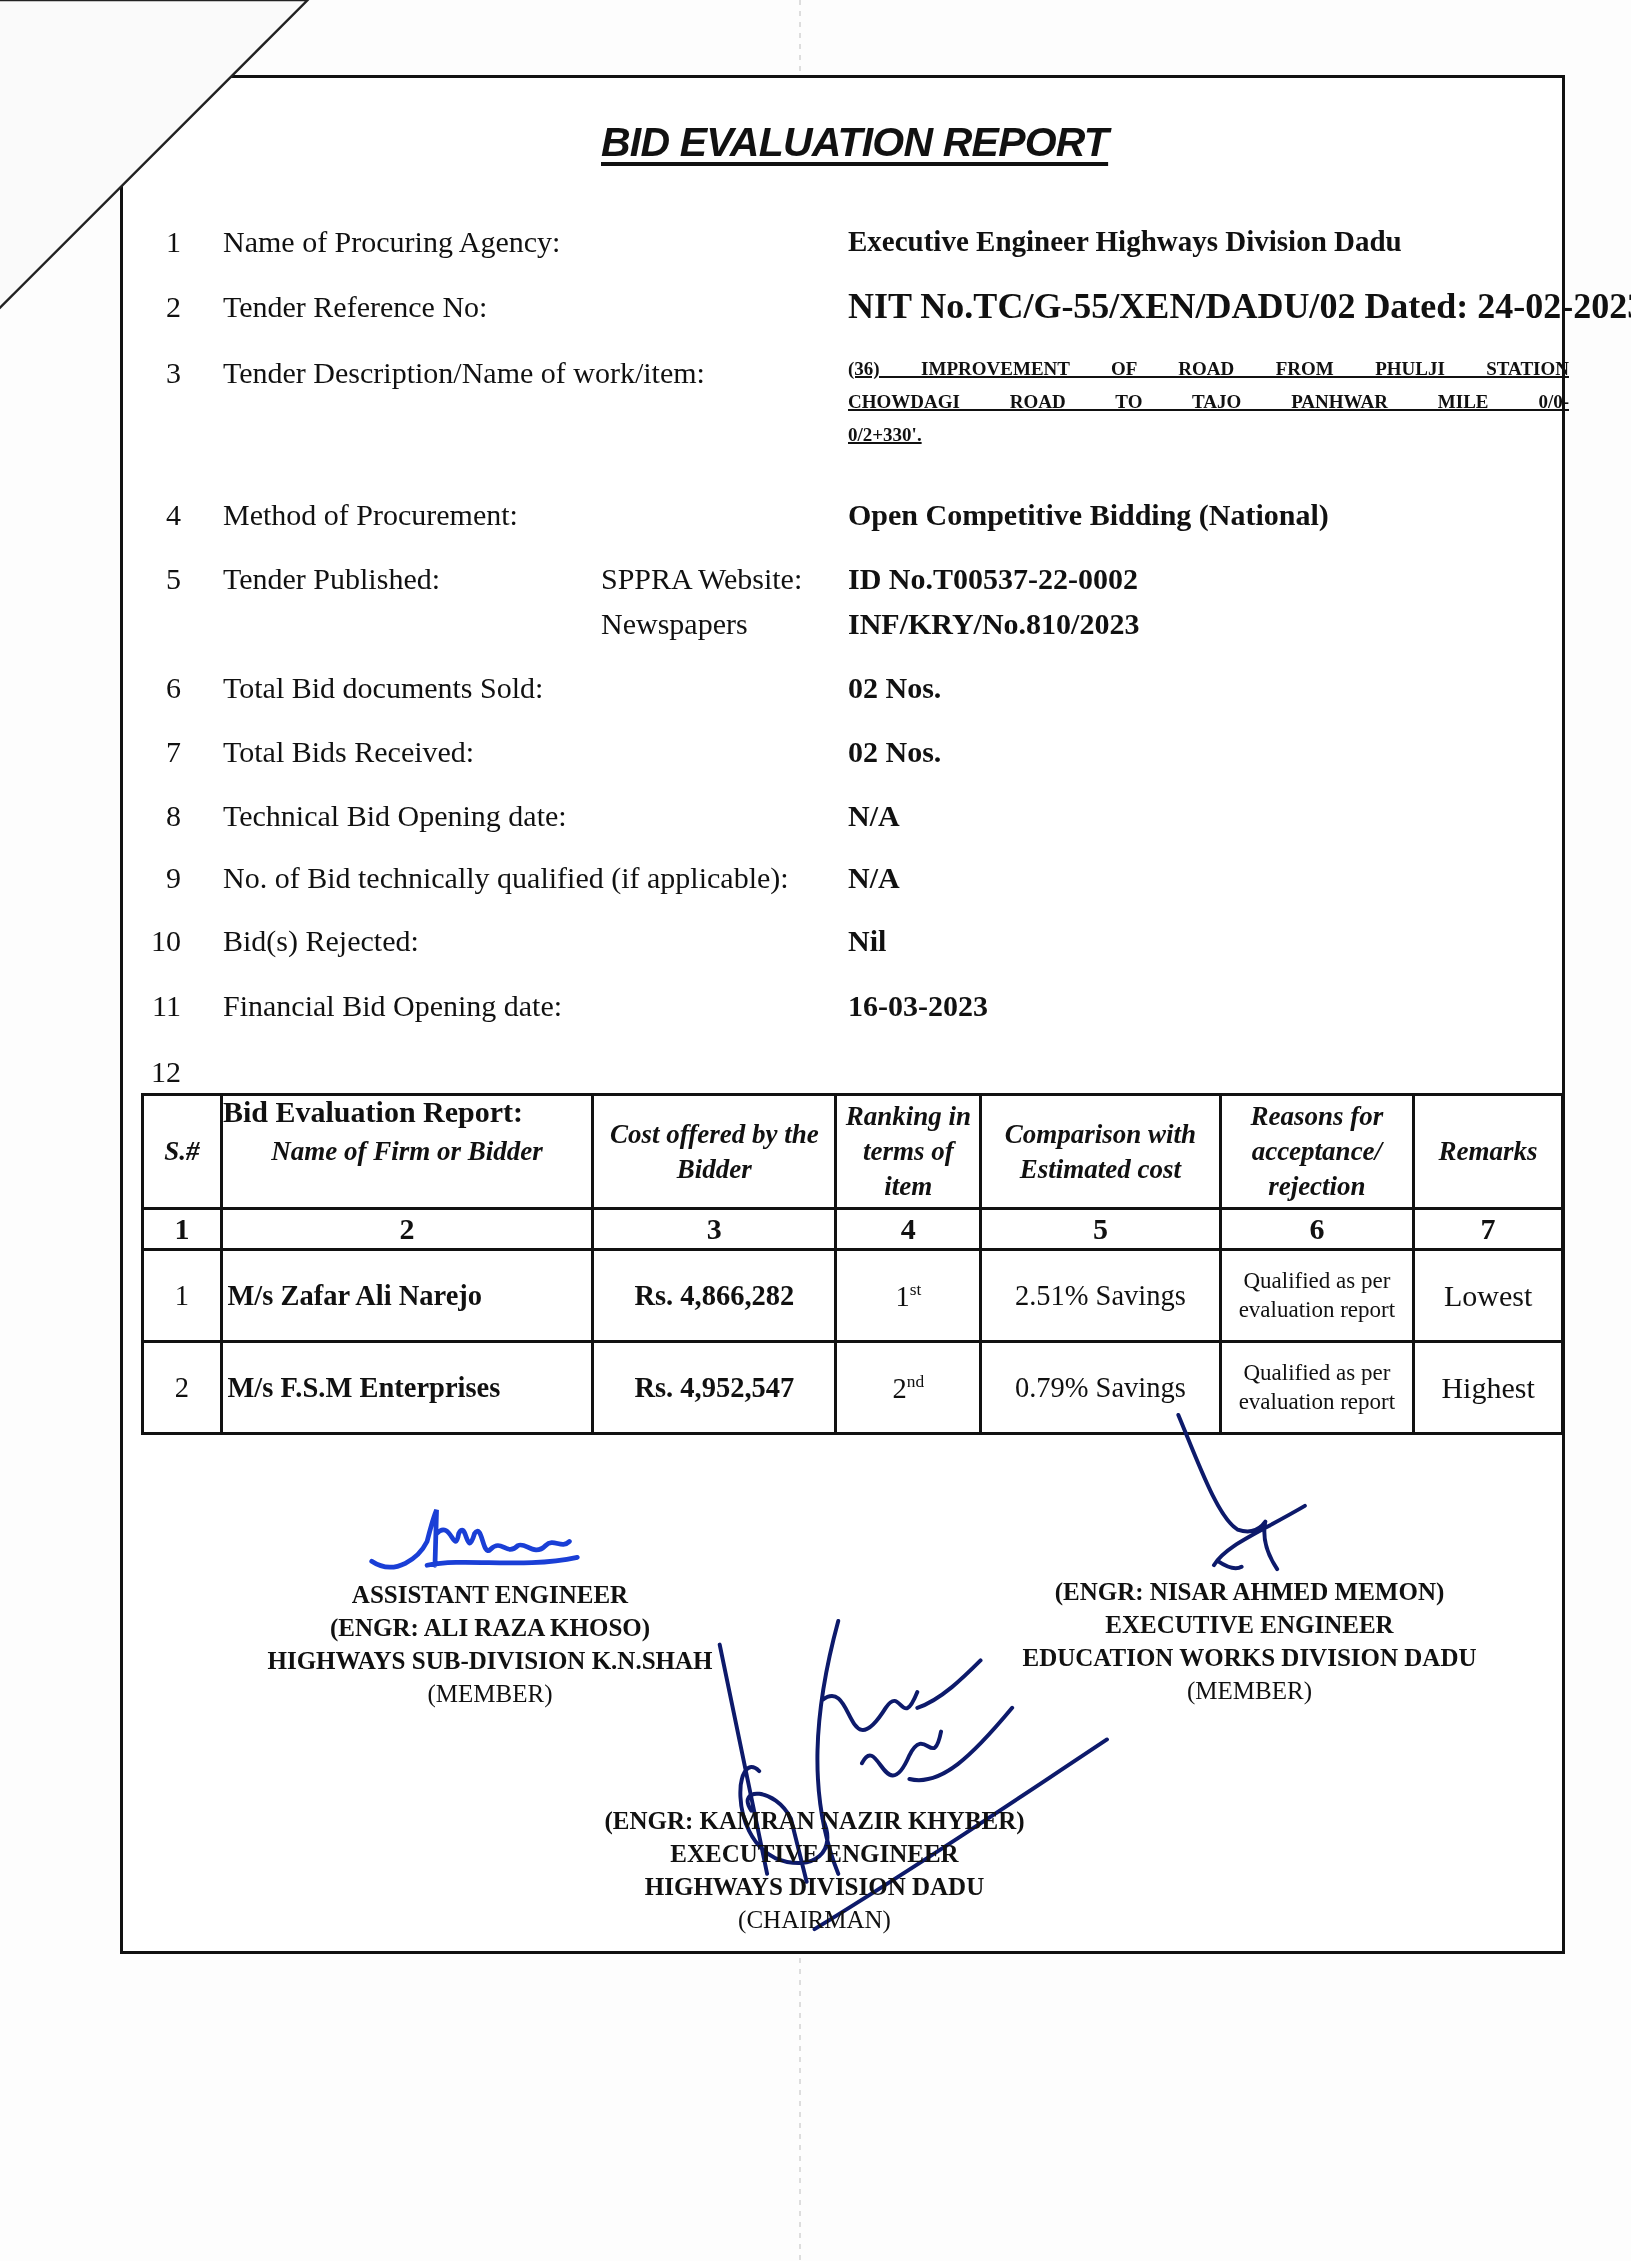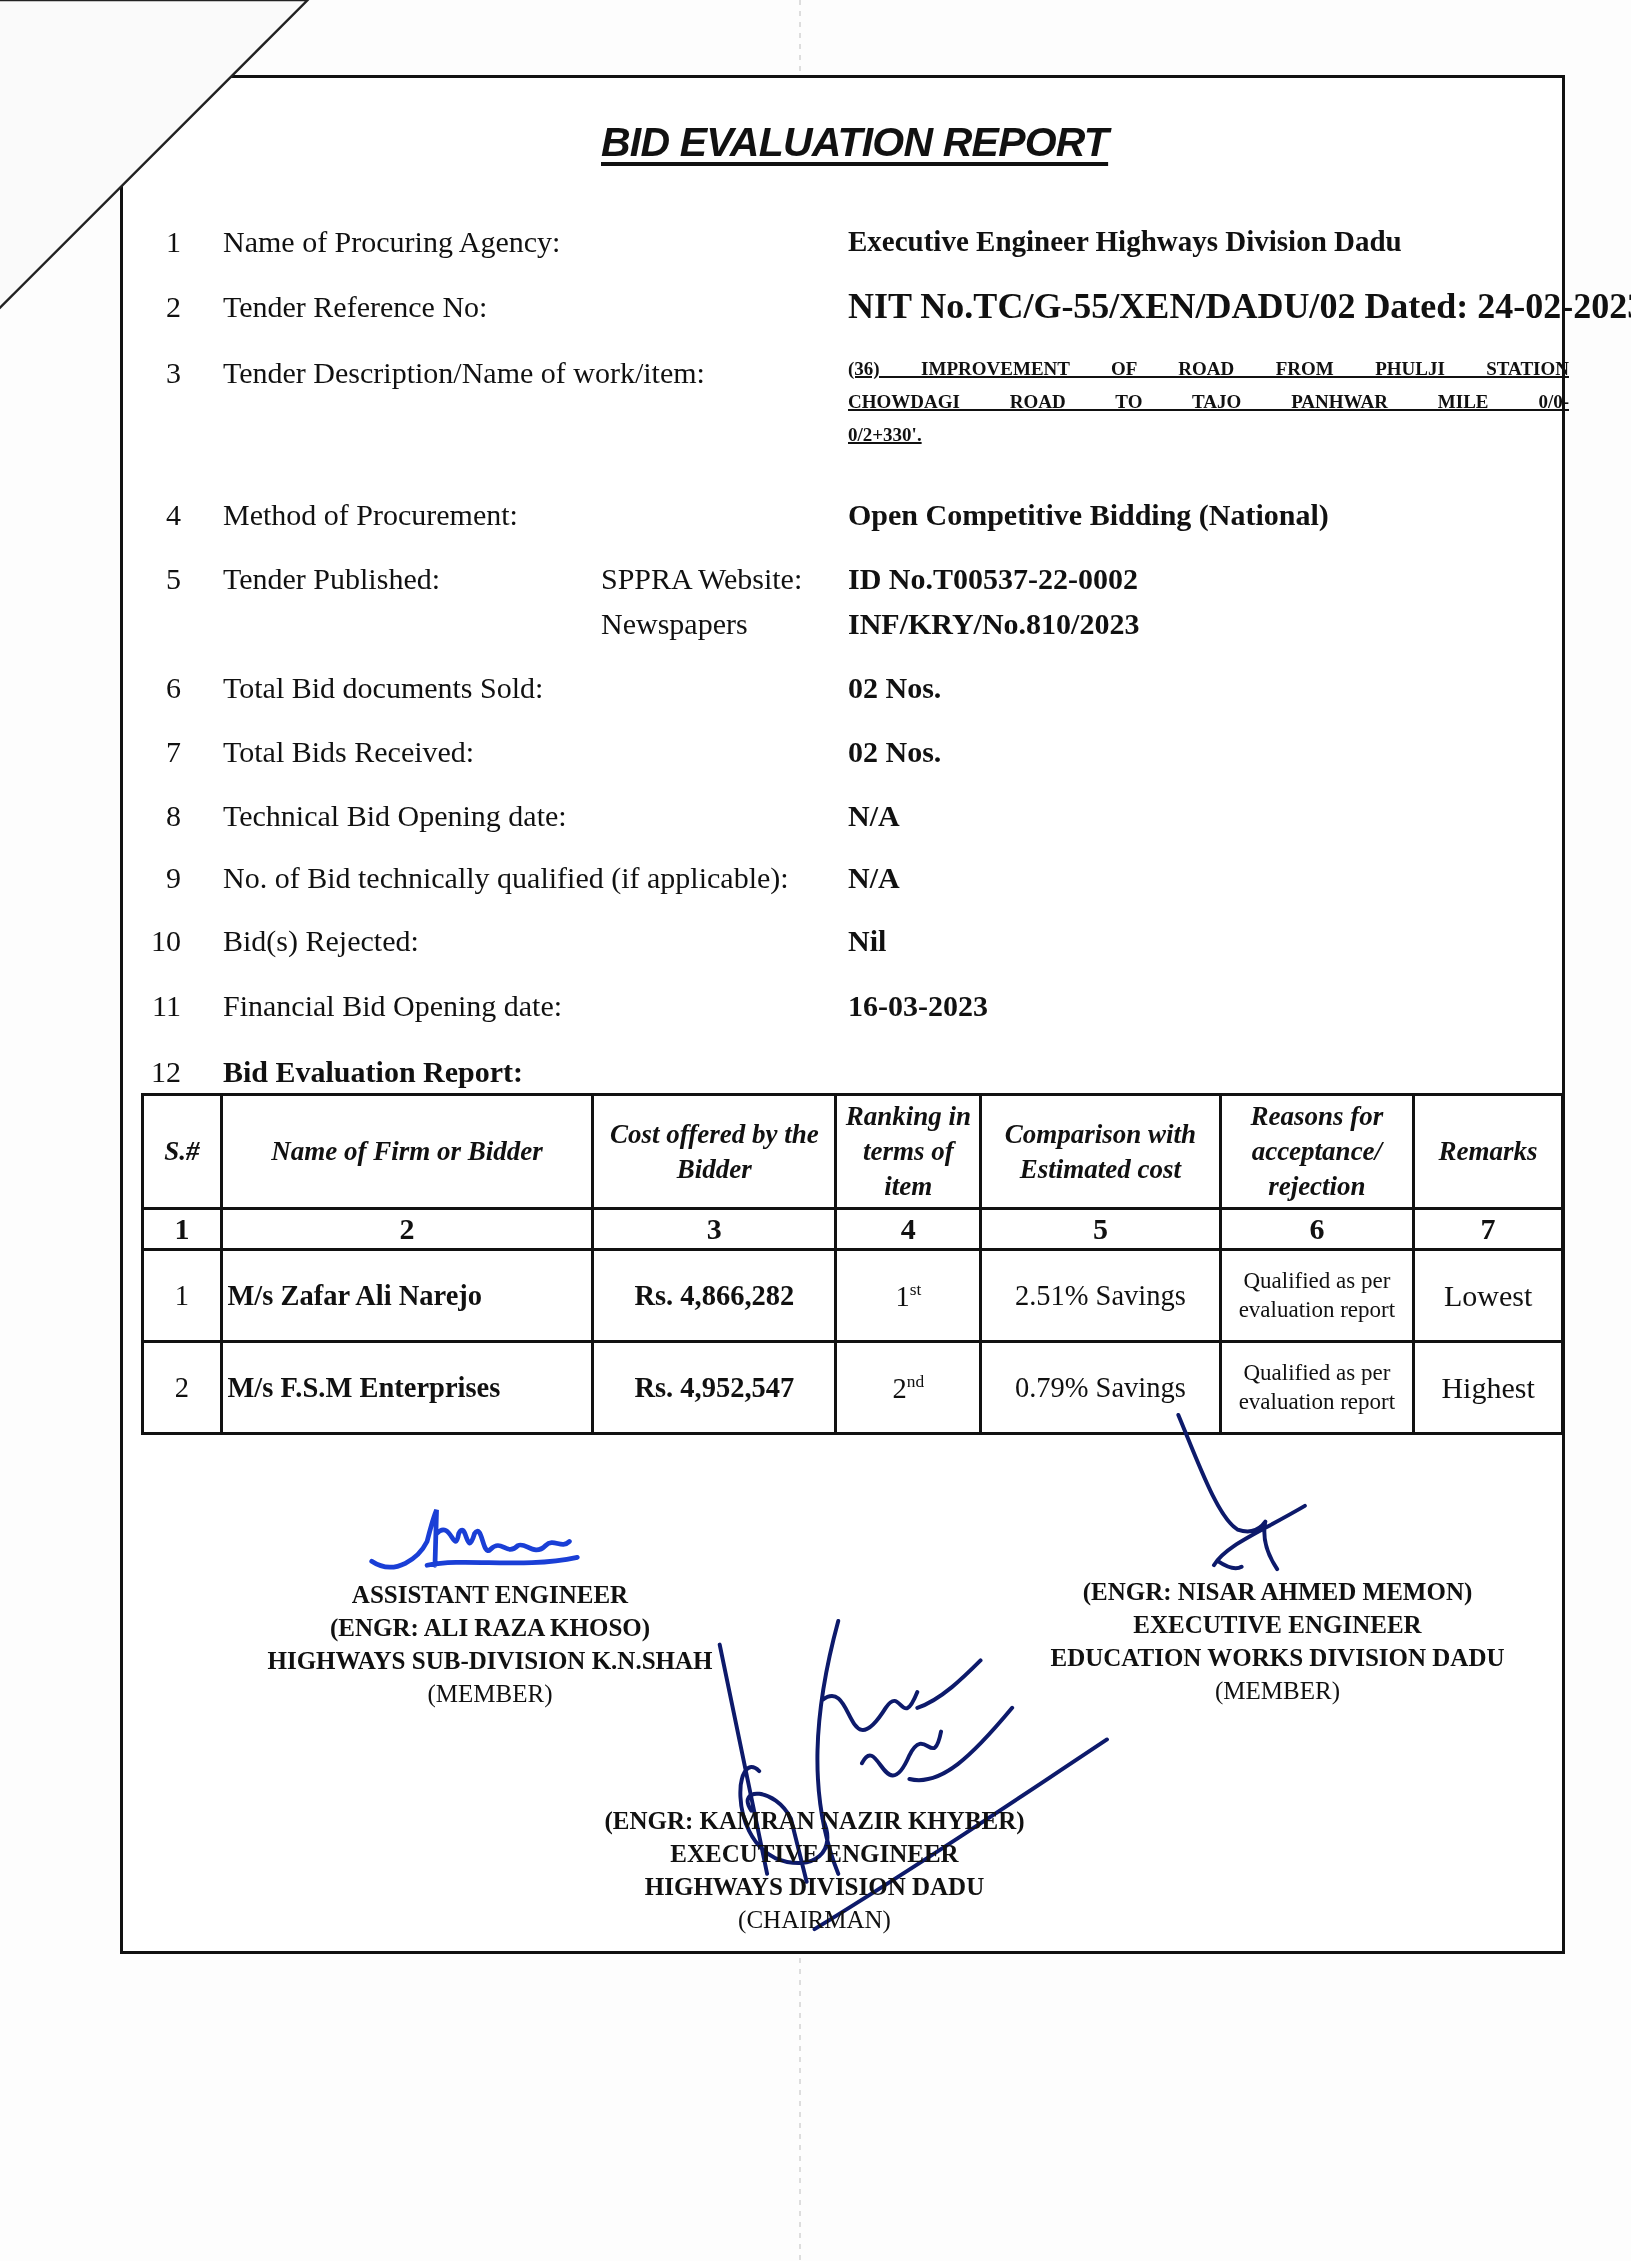--- a/index.html
+++ b/index.html
@@ -125,21 +125,21 @@
   <span class="lbl">Bid(s) Rejected:</span>
   <span class="val">Nil</span>
 </div>
 <div class="row" style="top:988px;">
   <span class="num" style="left:134px;">11</span>
   <span class="lbl">Financial Bid Opening date:</span>
   <span class="val">16-03-2023</span>
 </div>
 <div class="row" style="top:1054px;">
   <span class="num" style="left:134px;">12</span>
-  <span class="lbl" style="font-weight:bold;">Bid Evaluation Report:</span>
+  <span class="lbl" style="font-weight:bold;margin-top:40px;">Bid Evaluation Report:</span>
 </div>
 
 <table class="bids">
   <colgroup>
     <col style="width:79px">
       <col style="width:373px">
       <col style="width:244px">
       <col style="width:145px">
     <col style="width:240px">
       <col style="width:194px">
@@ -195,21 +195,21 @@
   <path d="M50,40 L110,330 M100,200 C70,170 60,280 120,310 C170,330 200,300 180,260 M90,250 C70,220 120,220 140,260 L160,340 M200,10 C170,120 160,230 200,330 M180,110 C220,80 210,200 260,120 C280,90 280,150 300,100 M230,190 C250,150 260,250 290,180 C310,140 320,200 330,150 M300,120 C330,110 360,80 380,60 M290,210 C330,220 370,180 420,120 M170,400 C300,320 420,240 540,160" fill="none" stroke="#0d1a6b" stroke-width="5" stroke-linecap="round"></path>
 </svg>
 
 <div class="sig" style="left:229px; top:1578px; width:522px;">
   <div>ASSISTANT ENGINEER</div>
   <div>(ENGR: ALI RAZA KHOSO)</div>
   <div>HIGHWAYS SUB-DIVISION K.N.SHAH</div>
   <div class="role">(MEMBER)</div>
 </div>
 
-<div class="sig" style="left:1020px; top:1575px; width:459px;margin-left:28px;">
+<div class="sig" style="left:1020px; top:1575px; width:459px;">
   <div>(ENGR: NISAR AHMED MEMON)</div>
   <div>EXECUTIVE ENGINEER</div>
   <div>EDUCATION WORKS DIVISION DADU</div>
   <div class="role">(MEMBER)</div>
 </div>
 
 <div class="sig" style="left:585px; top:1804px; width:459px;">
   <div>(ENGR: KAMRAN NAZIR KHYBER)</div>
   <div>EXECUTIVE ENGINEER</div>
   <div>HIGHWAYS DIVISION DADU</div>

